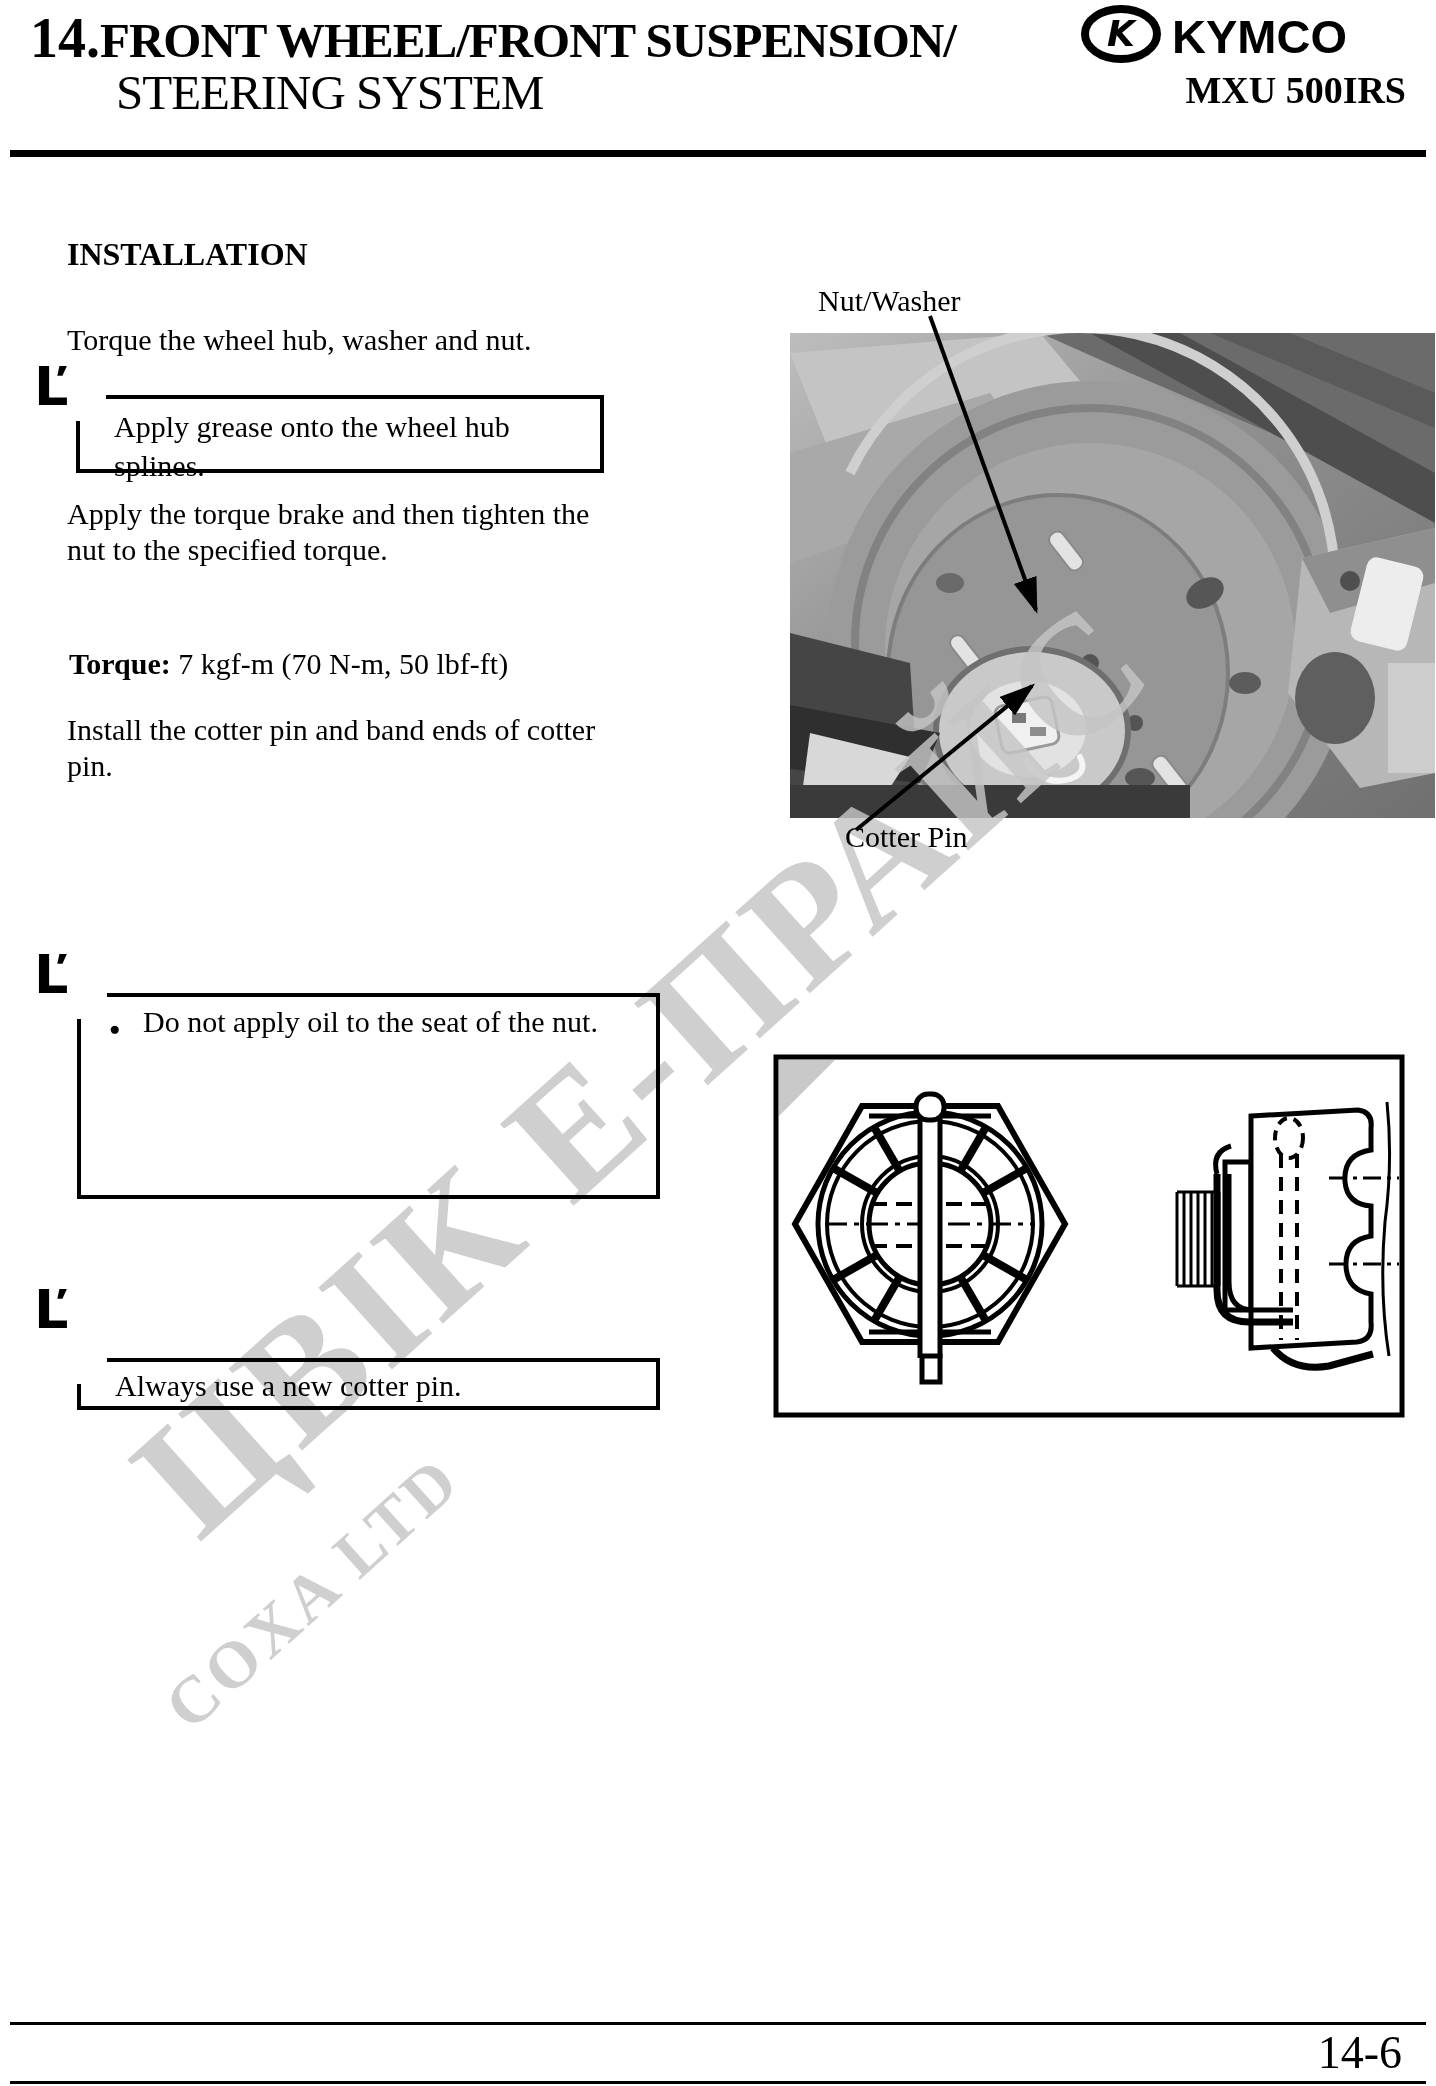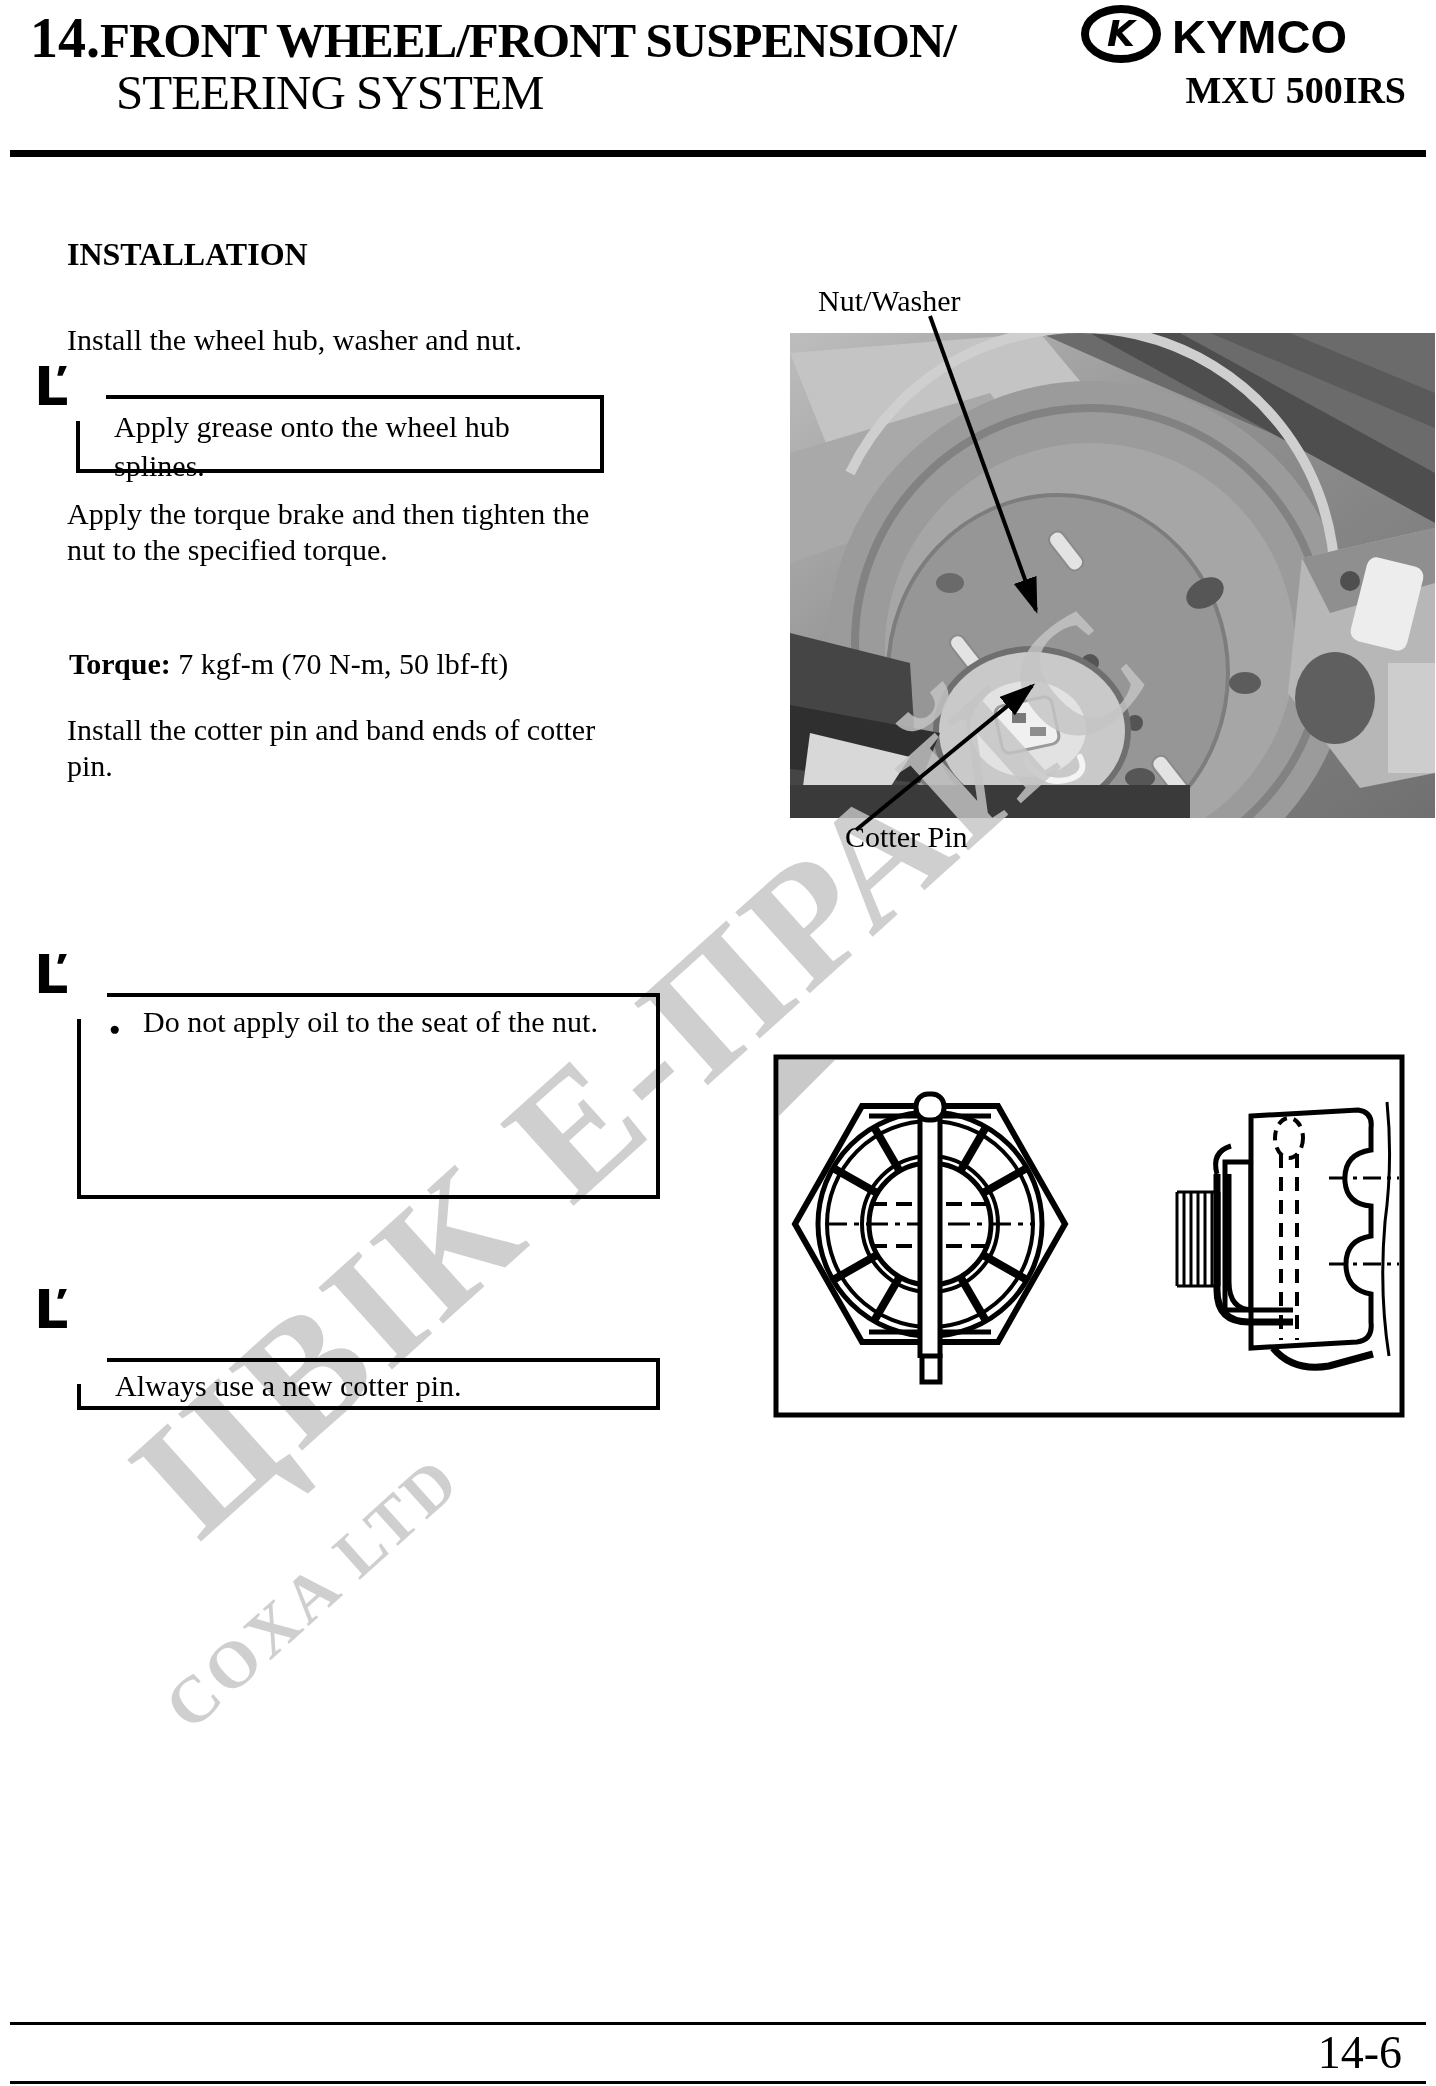--- a/index.html
+++ b/index.html
@@ -69,21 +69,21 @@
         <text x="41" y="41" text-anchor="middle" font-family="DejaVu Sans" font-size="36" font-weight="bold" font-style="italic">K</text>
       </svg>
     </span>
     <span id="brand-text">KYMCO</span>
   </div>
   <div id="model">MXU 500IRS</div>
   <div id="header-rule"></div>
 
   <div id="sec-head">INSTALLATION</div>
 
-  <div class="para" style="left:67px;top:322px;">Install the wheel hub, washer and nut.</div>
+  <div class="para" style="left:67px;top:322px;">Torque the wheel hub, washer and nut.</div>
 
   <div class="nmark" style="left:34px;top:360px;">Ľ</div>
   <div class="nbox" style="left:76px;top:395px;width:528px;height:78px;">
     <div class="bt"></div>
     <div class="br"></div>
     <div class="bb"></div>
     <div class="bl"></div>
     <div class="ntext">Apply grease onto the wheel hub splines.</div>
   </div>
 

